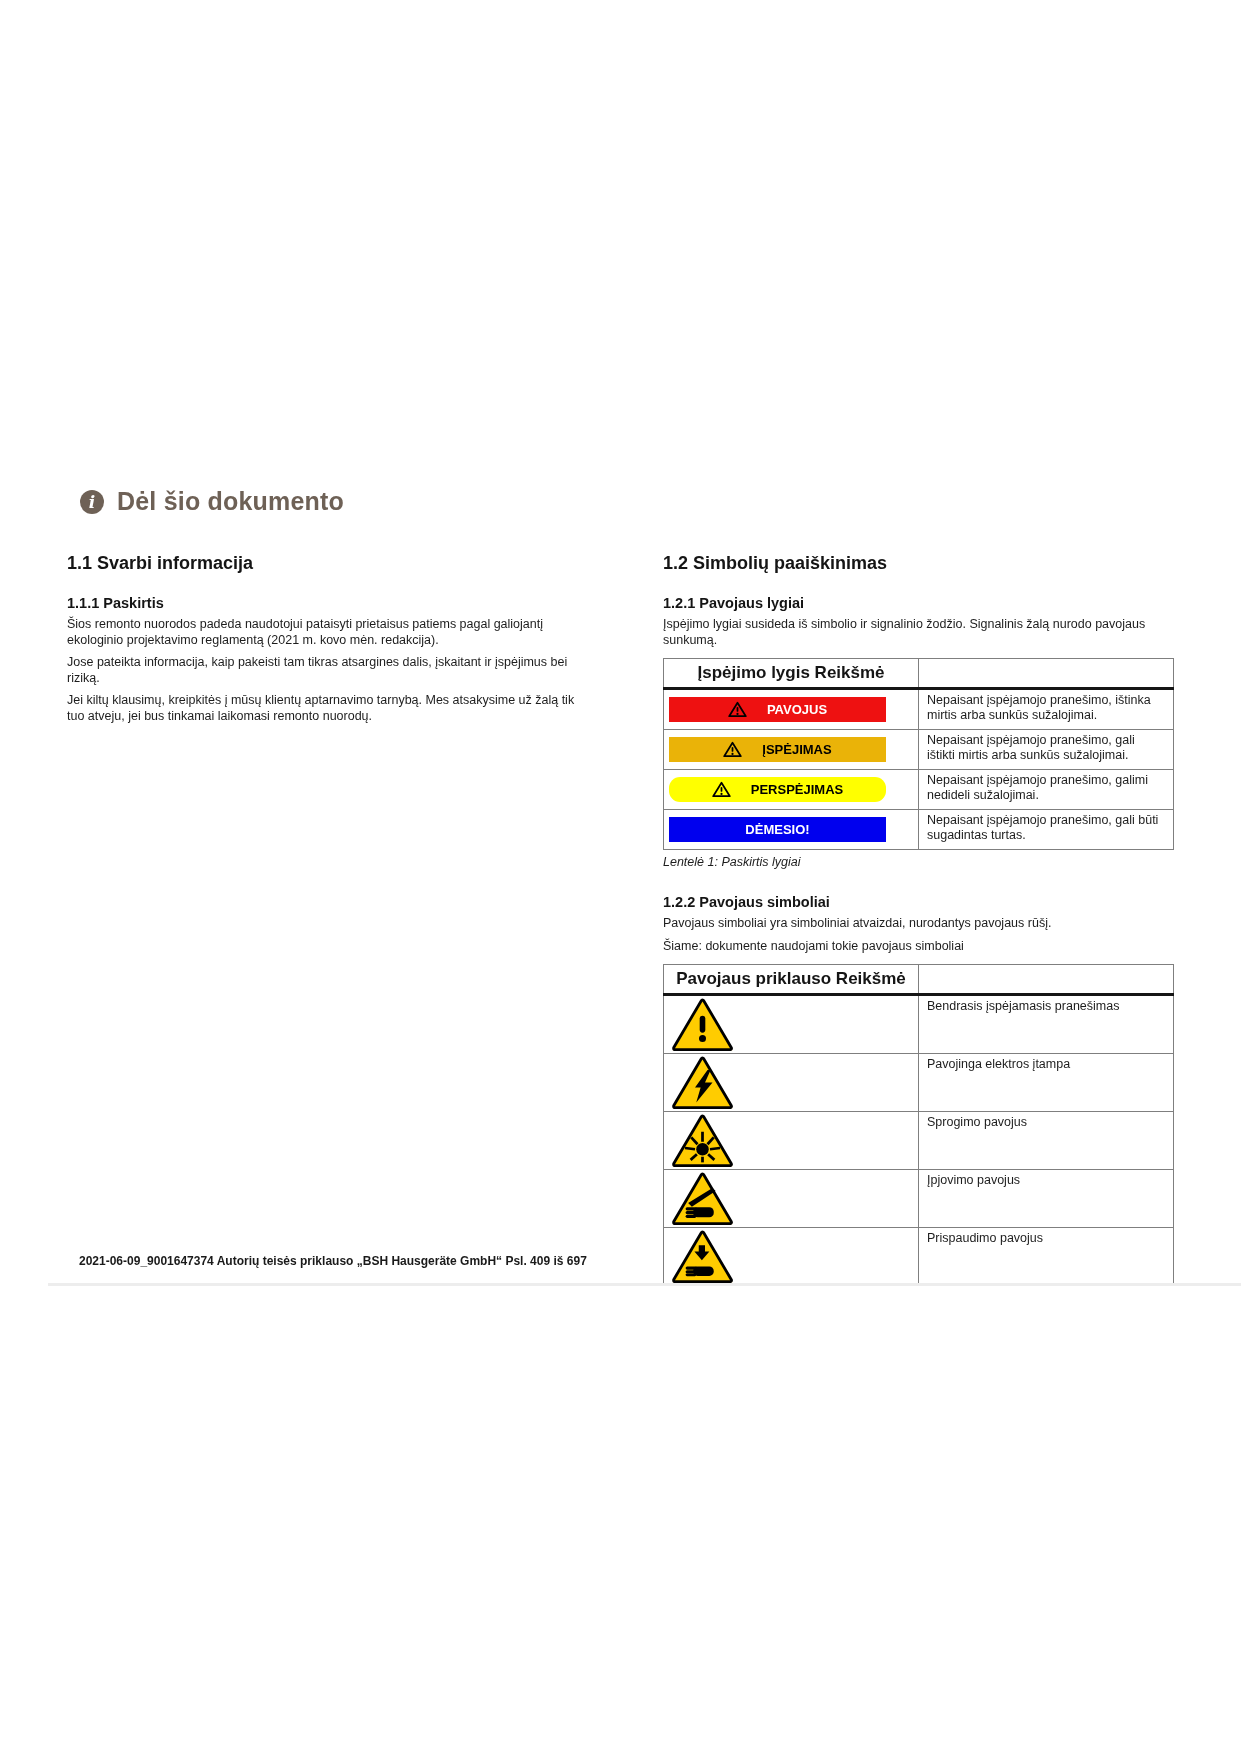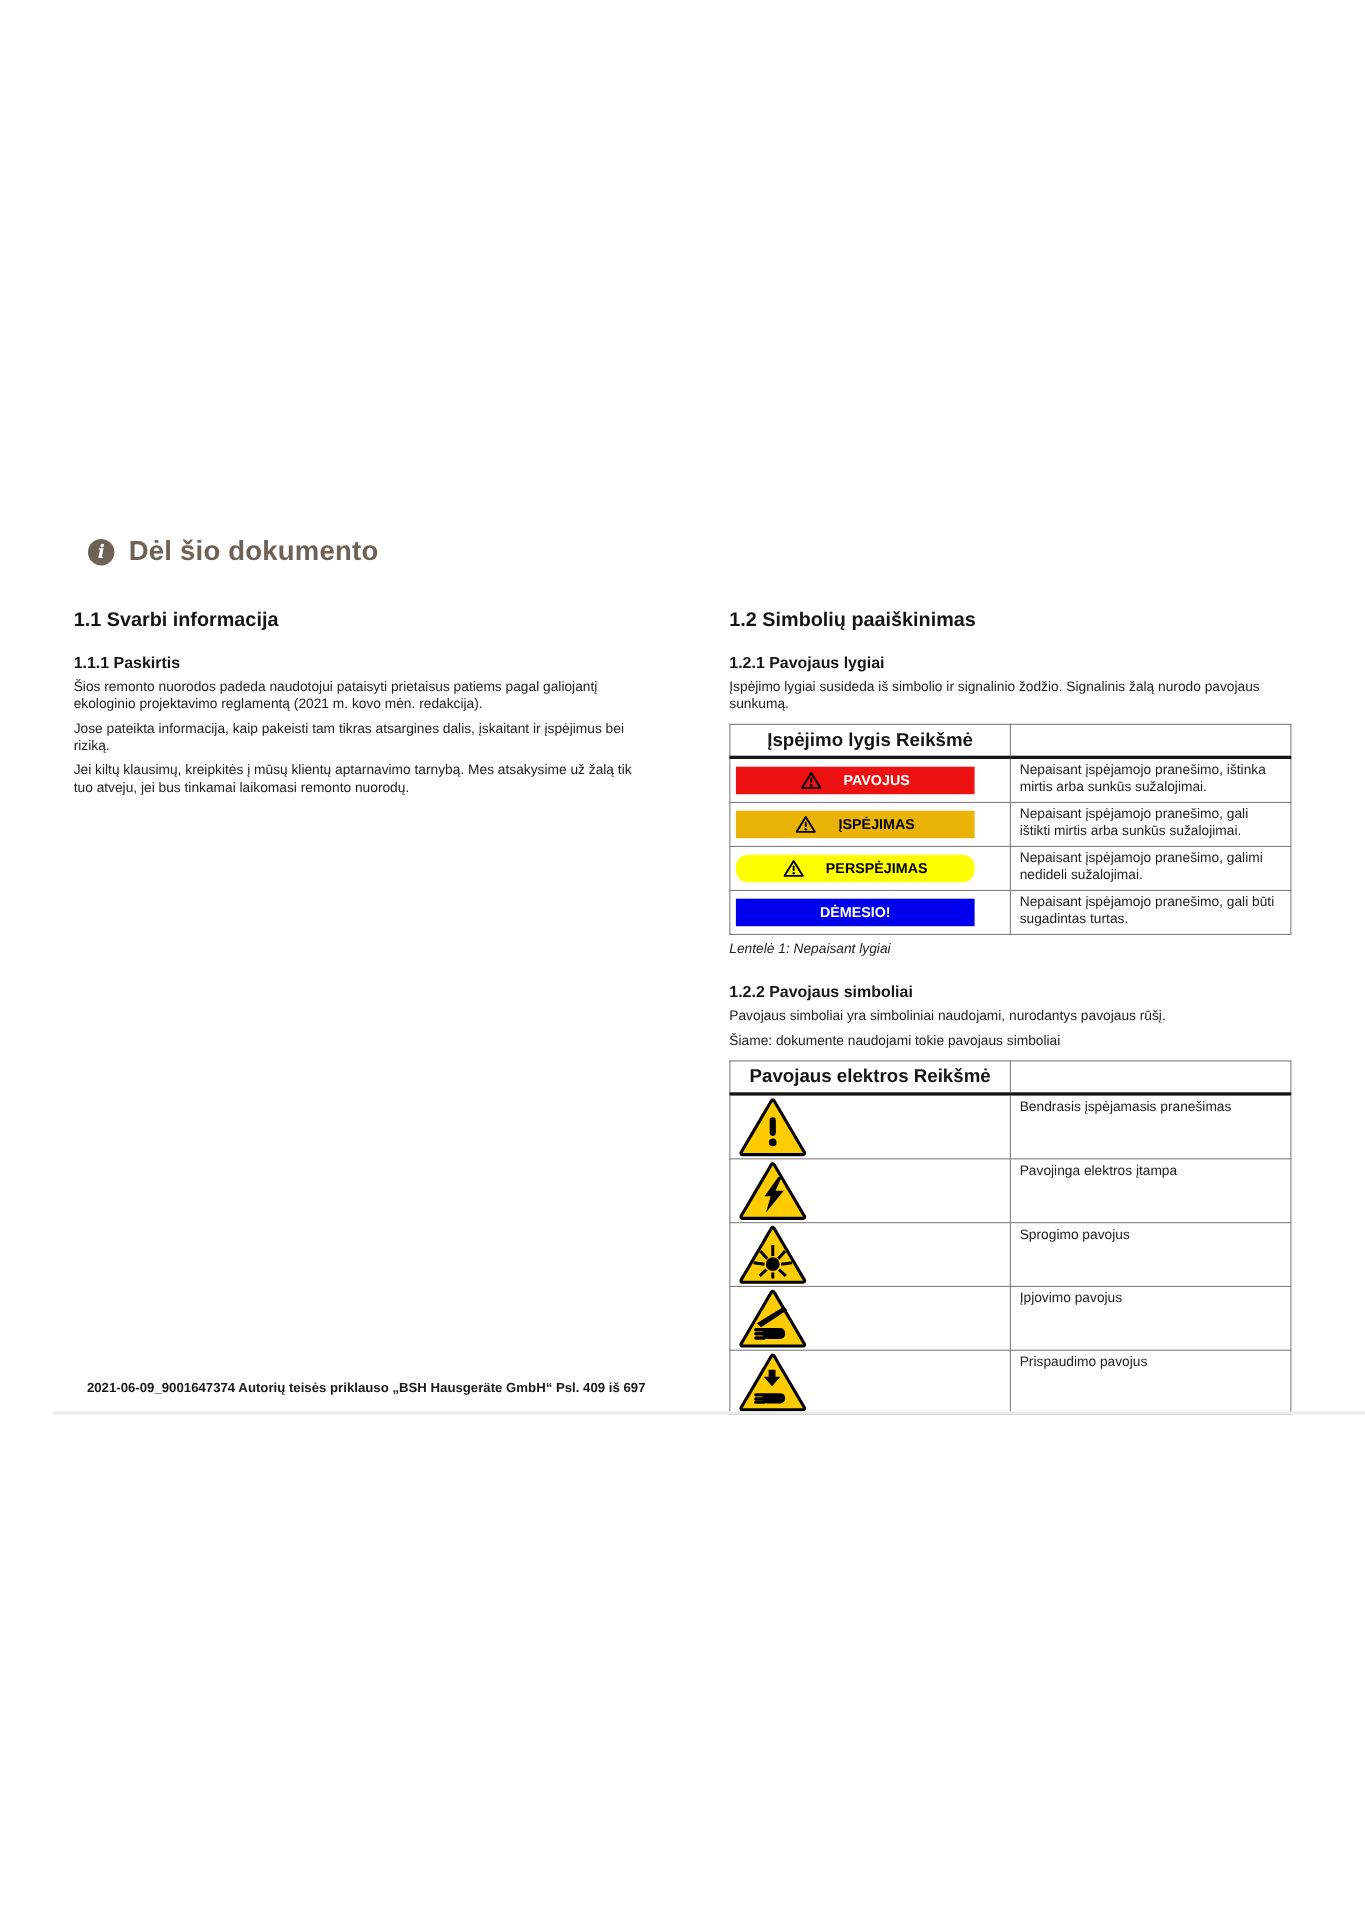--- a/index.html
+++ b/index.html
@@ -125,34 +125,34 @@
         <tr>
           <td class="level-cell">
             <div class="badge" style="background-color: rgb(0, 0, 238); color: rgb(255, 255, 255);">
               <span>DĖMESIO!</span>
             </div>
           </td>
           <td class="meaning">Nepaisant įspėjamojo pranešimo, gali būti sugadintas turtas.</td>
         </tr>
       </tbody>
     </table>
-    <div class="caption">Lentelė 1: Nepaisant lygiai</div>
+    <div class="caption">Lentelė 1: Paskirtis lygiai</div>
 
     <h3 class="spaced">1.2.2 Pavojaus simboliai</h3>
-    <p>Pavojaus simboliai yra simboliniai naudojami, nurodantys pavojaus rūšį.</p>
+    <p>Pavojaus simboliai yra simboliniai atvaizdai, nurodantys pavojaus rūšį.</p>
     <p class="pre-table">Šiame: dokumente naudojami tokie pavojaus simboliai</p>
 
     <table>
       <colgroup>
           <col>
           <col>
         </colgroup>
       <thead>
         <tr>
-          <th>Pavojaus elektros Reikšmė</th>
+          <th>Pavojaus priklauso Reikšmė</th>
           <th></th>
         </tr>
       </thead>
       <tbody>
         <tr>
           <td class="sym-cell">
             <svg class="tri" viewBox="0 0 100 88">
               <path d="M50 3 L98 85 L2 85 Z" fill="#caa53d"></path>
               <path d="M50 7 L94 82 L6 82 Z" fill="#FFCC00" stroke="#000" stroke-width="9" stroke-linejoin="round" paint-order="stroke"></path>
               <rect x="45.5" y="30" width="9" height="27" rx="4.5" fill="#000"></rect>

